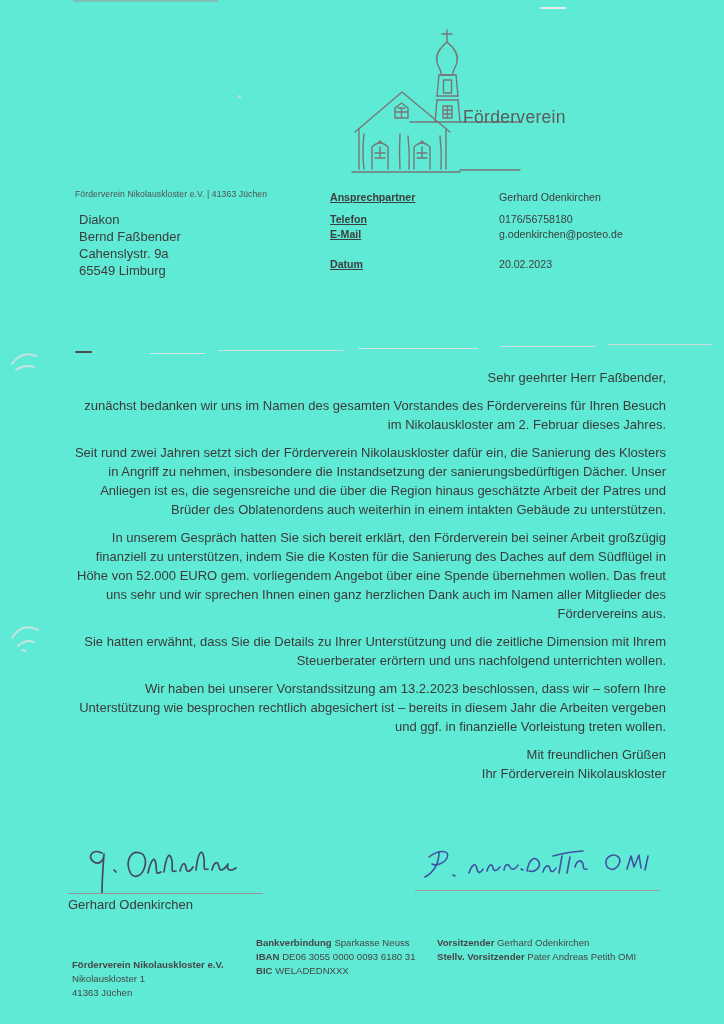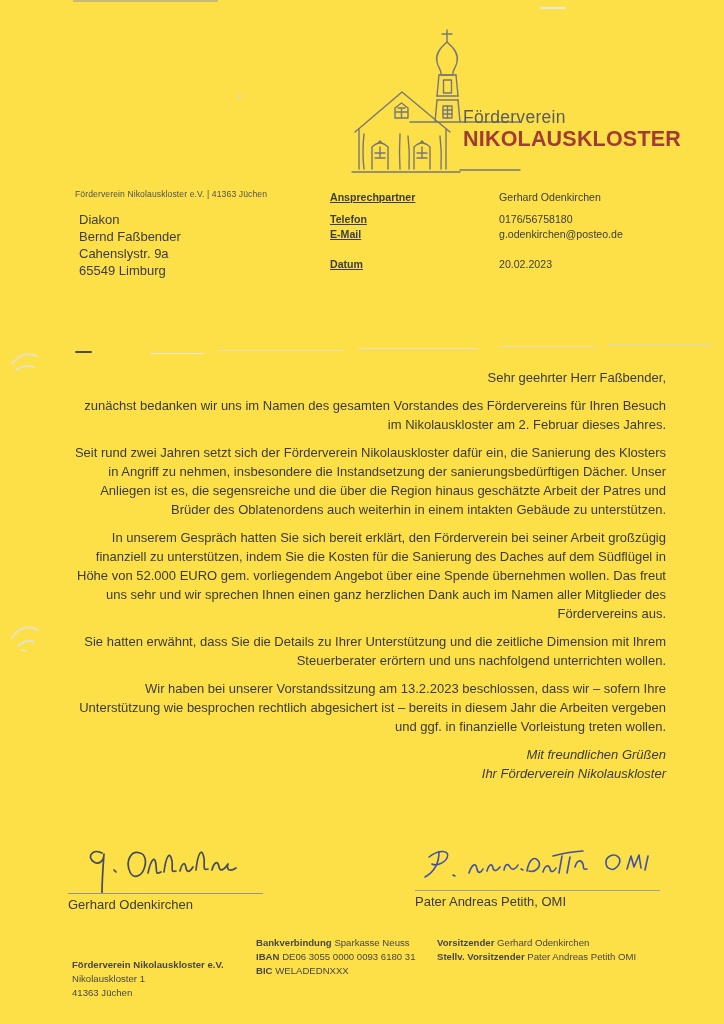--- a/index.html
+++ b/index.html
@@ -1,20 +1,20 @@
 <!DOCTYPE html>
 <html><head>
 <meta charset="utf-8">
 <style>
   html,body{margin:0;padding:0;background:#e8e8e8;}
   .page{
     position:relative;
     width:724px;height:1024px;
     margin:0 auto;
-    background:#fde047;
+    background:#5eead4;
     overflow:hidden;
     font-family:"Liberation Sans", sans-serif;
     color:#3a3a3a;
   }
   
   .logo-wrap{position:absolute;left:350px;top:26px;width:360px;height:152px;}
   .logo-svg{position:absolute;left:0;top:0;}
   .logo-text{position:absolute;left:113px;top:82px;line-height:1.05;}
   .logo-line1{font-size:17.5px;color:#5c5c5c;letter-spacing:.3px;}
   .logo-line2{font-size:21.5px;font-weight:bold;letter-spacing:.2px;margin-top:2px;}
@@ -25,21 +25,21 @@
   .contact{position:absolute;left:330px;top:190px;width:360px;font-size:10.6px;color:#3d3d3d;}
   .c-row{display:flex;line-height:15px;}
   .c-label{width:160px;text-align:left;font-weight:bold;flex:0 0 160px;text-decoration:underline;}
   .c-value{margin-left:9px;}
   .gap-sm{margin-top:7px;}
   .gap-lg{margin-top:15px;}
   
   .body-text{position:absolute;left:72px;top:368px;width:594px;font-size:13px;line-height:19px;color:#3b3b3b;}
   .body-text p{margin:0 0 9px 0;text-align:right;}
   .salutation{margin-bottom:9px;}
-  .closing{margin-top:0;font-style:italic;}
+  .closing{margin-top:0;}
   
   .sig-left{position:absolute;left:68px;top:843px;width:195px;}
   .sig-right{position:absolute;left:415px;top:843px;width:245px;}
   .sig-rule{height:1px;background:#949494;margin-top:0;}
   .sig-rule.right{background:#9e9e9e;}
   .sig-name{font-size:13px;color:#3b3b3b;margin-top:3px;}
   .sig-draw{display:block;}
   
   .footer{position:absolute;top:936px;left:0;width:724px;font-size:9.6px;line-height:14px;color:#474747;}
   .f-col{position:absolute;top:0;}
@@ -107,21 +107,20 @@
         <path d="M22,143 v-22 q8,-8 16,0 v22 M25,127 h10 M25,132 h10 M30,121 v11 M27,118 l3,-3 l3,3"></path>
         <path d="M64,143 v-22 q8,-8 16,0 v22 M67,127 h10 M67,132 h10 M72,121 v11 M69,118 l3,-3 l3,3"></path>
 
         <path d="M14,108 q-2,18 0,35 M50,108 q-1,18 0,35 M58,110 q2,16 1,33 M90,110 q2,16 1,33"></path>
 
         <path d="M2,146 h108 M110,144 h60"></path>
       </g>
     </svg>
     <div class="logo-text">
       <div class="logo-line1">Förderverein</div>
-      <div class="logo-line2" id="brandline" style="color: rgb(162, 59, 51);">NIKOLAUSKLOSTER</div>
     </div>
   </div>
 
   <div class="sender-line">Förderverein Nikolauskloster e.V. | 41363 Jüchen</div>
 
   <div class="recipient">
     <div>Diakon</div>
     <div>Bernd Faßbender</div>
     <div>Cahenslystr. 9a</div>
     <div>65549 Limburg</div>
@@ -186,21 +185,20 @@
         <path d="M112,28 c2,-12 8,-16 12,-9 c2,5 -4,11 -10,9"></path>
         <path d="M128,29 c2,-7 6,-8 7,-3 c1,4 4,3 6,-1"></path>
         <path d="M147,13 l-3,17 m11,-16 l-3,16 m8,-6 c2,-7 6,-8 8,-3 c1,3 -1,6 4,5"></path>
         <path d="M138,13 q14,-4 30,-5"></path>
         <path d="M196,26 c-6,-1 -7,-10 -1,-13 c6,-3 12,2 9,8 c-2,5 -7,6 -8,5"></path>
         <path d="M212,26 l4,-13 l3,11 l5,-12 l2,13"></path>
         <path d="M233,13 l-3,14"></path>
       </g>
     </svg>
     <div class="sig-rule right"></div>
-    <div class="sig-name">Pater Andreas Petith, OMI</div>
   </div>
 
   <div class="footer">
     <div class="f-col f-col1">
       <div class="f-bold">Förderverein Nikolauskloster e.V.</div>
       <div>Nikolauskloster 1</div>
       <div>41363 Jüchen</div>
     </div>
     <div class="f-col f-col2">
       <div><span class="f-bold">Bankverbindung</span> <span>Sparkasse Neuss</span></div>

